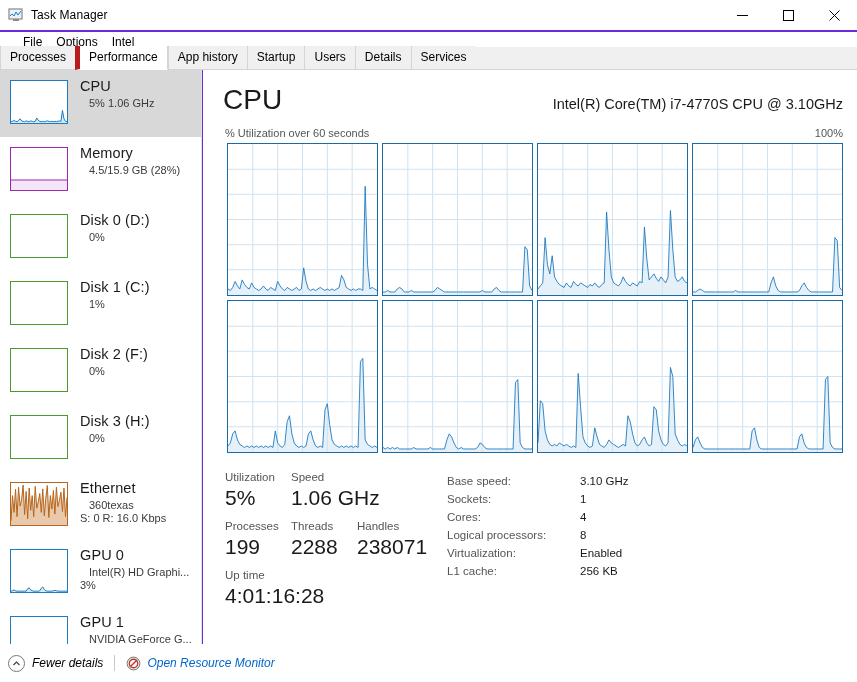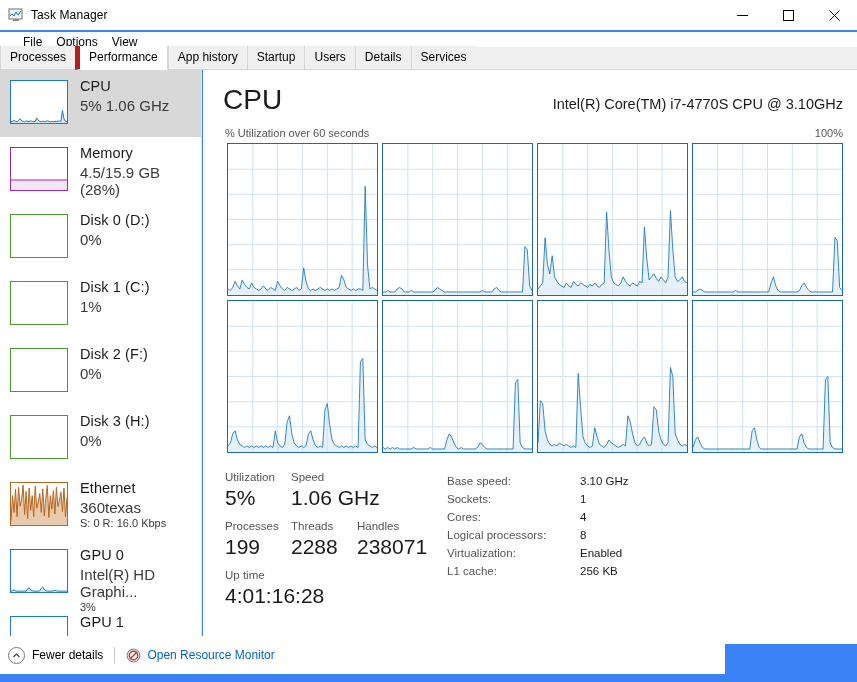--- a/index.html
+++ b/index.html
@@ -7,21 +7,21 @@
     margin: 0; padding: 0;
     width: 857px; height: 682px;
     background: #ffffff;
     font-family: "Liberation Sans", sans-serif;
     color: #000000;
     overflow: hidden;
   }
   #app {
     position: relative;
     width: 857px; height: 682px;
-    background: #3b82f6;
+    background: #6d28d9;
   }
 
   
   .titlebar {
     position: absolute; top: 0; left: 0; width: 857px; height: 30px;
     background: #ffffff;
     display: flex; align-items: center;
   }
   .title-icon {
     width: 16px; height: 16px; margin-left: 8px; margin-right: 7px;
@@ -96,21 +96,21 @@
     width: 58px; height: 44px;
     background: #ffffff;
     flex: 0 0 auto;
     position: relative;
     margin-top: 3px;
     overflow: hidden;
   }
   .side-thumb svg { display: block; width: 100%; height: 100%; }
   .side-txt { margin-left: 12px; line-height: 1.15; padding-top: 1px; }
   .side-title { font-size: 14.5px; color: #1a1a1a; letter-spacing: .1px; }
-  .side-sub { font-size: 15px; color: #3a3a3a; margin-top: 2px; }
+  .side-sub { font-size: 11px; color: #3a3a3a; margin-top: 2px; margin-left: 9px; }
   .side-sub2 { font-size: 11px; color: #3a3a3a; margin-top: 1px; }
 
   
   .main {
     position: absolute; top: 70px; left: 203px; width: 654px; height: 574px;
     background: #ffffff;
   }
   .main-head {
     position: absolute; top: 14px; left: 20px; right: 14px;
     display: flex; align-items: baseline; justify-content: space-between;
@@ -153,24 +153,25 @@
   .stat-lbl { font-size: 11.5px; color: #555; line-height: 14px; }
   .stat-val { font-size: 21px; color: #1a1a1a; line-height: 27px; font-weight: 400; }
   .gap { height: 8px; }
 
   .info-line { display: flex; line-height: 18px; }
   .info-k { width: 133px; font-size: 11.5px; color: #555; }
   .info-v { font-size: 11.5px; color: #1a1a1a; }
 
   
   .statusbar {
-    position: absolute; bottom: 8px; left: 0; width: 725px; height: 38px;
+    position: absolute; bottom: 0; left: 0; width: 857px; height: 38px;
     background: #ffffff;
     display: flex; align-items: center;
     padding-left: 8px;
+    font-style: italic;
   }
   .chev-circle {
     width: 17px; height: 17px; border: 1px solid #767676; border-radius: 50%;
     display: flex; align-items: center; justify-content: center;
     margin-right: 7px; flex: 0 0 auto;
   }
   .fewer { font-size: 12px; color: #000; cursor: default; }
   .sep { width: 1px; height: 16px; background: #c8c8c8; margin: 0 11px; }
   .rm-icon {
     width: 15px; height: 15px; margin-right: 6px; flex: 0 0 auto;
@@ -209,21 +210,21 @@
             <line x1="0.5" y1="0.5" x2="10.5" y2="10.5" stroke="#000" stroke-width="1"></line>
             <line x1="10.5" y1="0.5" x2="0.5" y2="10.5" stroke="#000" stroke-width="1"></line>
           </svg>
       </button>
     </div>
   </div>
 
   <div class="menubar">
     <div class="menu-item">File</div>
     <div class="menu-item">Options</div>
-    <div class="menu-item">View</div>
+    <div class="menu-item">Intel</div>
   </div>
 
   <div class="tabbar">
     <div class="tab">Processes</div>
     <div class="tab active">Performance</div>
     <div class="tab">App history</div>
     <div class="tab">Startup</div>
     <div class="tab">Users</div>
     <div class="tab">Details</div>
     <div class="tab">Services</div>

